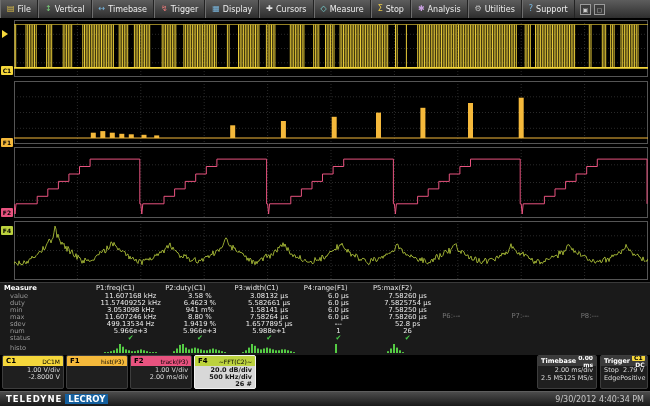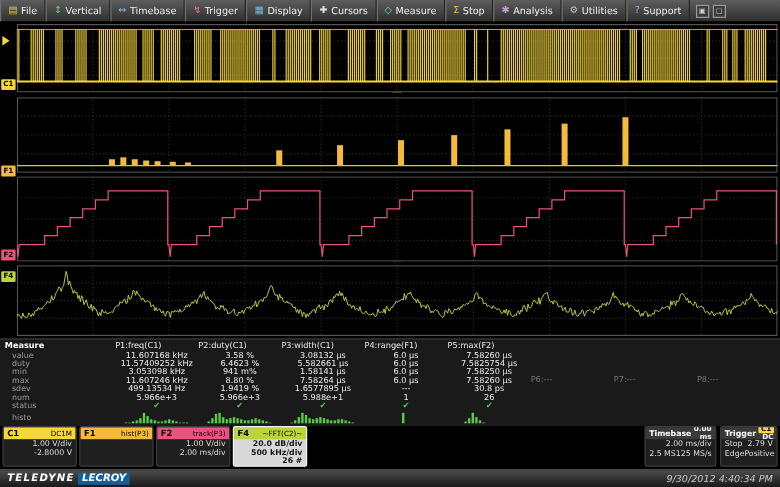--- a/index.html
+++ b/index.html
@@ -54,21 +54,21 @@
   .desc.sel .desc-body{color:#141414;}
   .desc.sys .desc-head{background:#3a3a3a;color:#fff;}
   .desc.sys .desc-head .chan{color:#fff;font-size:6.5px;}
   .desc.sys .desc-head .mode{color:#fff;font-weight:bold;}
   .kv{display:flex;justify-content:space-between;padding:0 3px;font-size:6.5px;line-height:8px;color:#dcdcdc;}
   .chip{background:#f5d73b;color:#000;font-weight:bold;padding:0 2px;border-radius:1px;font-size:6px;}
 
   
   .statusbar{position:absolute;top:391px;left:0;width:650px;height:15px;
     background:linear-gradient(#4c4c4c,#191919);border-top:1px solid #5e5e5e;
-    display:flex;align-items:center;padding:0 6px;box-sizing:border-box;font-style:italic;}
+    display:flex;align-items:center;padding:0 6px;box-sizing:border-box;}
   .brand1{color:#fff;font-weight:bold;font-size:8.5px;letter-spacing:1px;}
   .brand2{color:#fff;font-weight:bold;font-size:8.5px;background:#135f9e;padding:0 3px;margin-left:3px;}
   .datetime{margin-left:auto;color:#c8c8c8;font-size:8px;}
 </style>
 </head>
 <body>
 
 <div class="screen">
 
   <div class="menubar" id="menubar">
@@ -264,21 +264,21 @@
       <div class="mc">6.0 µs</div>
       <div class="mc">7.58260 µs</div>
       <div class="mc"></div>
       <div class="mc"></div>
       <div class="mc"></div>
       <div class="rl">sdev</div>
       <div class="mc">499.13534 Hz</div>
       <div class="mc">1.9419 %</div>
       <div class="mc">1.6577895 µs</div>
       <div class="mc">---</div>
-      <div class="mc">30.8 ps</div>
+      <div class="mc">52.8 ps</div>
       <div class="mc"></div>
       <div class="mc"></div>
       <div class="mc"></div>
       <div class="rl">num</div>
       <div class="mc">5.966e+3</div>
       <div class="mc">5.966e+3</div>
       <div class="mc">5.988e+1</div>
       <div class="mc">1</div>
       <div class="mc">26</div>
       <div class="mc"></div>

